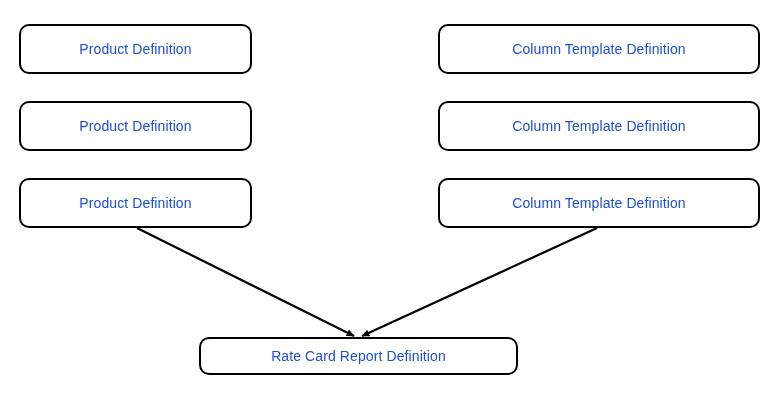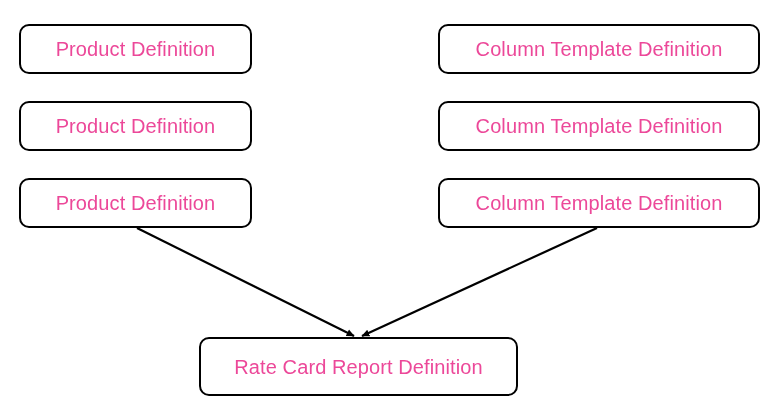--- a/index.html
+++ b/index.html
@@ -31,23 +31,23 @@
     background: #ffffff;
     border: 2.4px solid #000000;
     border-radius: 10px;
     display: flex;
     align-items: center;
     justify-content: center;
     z-index: 2;
   }
   .node-label {
     font-family: "Liberation Sans", sans-serif;
-    font-size: 20px;
+    font-size: 14px;
     line-height: 20px;
-    color: #ec4899;
+    color: #1d4ed8;
     white-space: nowrap;
     letter-spacing: 0.1px;
   }
 </style>
 </head>
 <body>
 
 <div id="canvas" style="width: 780px; height: 415px; background: rgb(255, 255, 255);">
 
   <svg id="edge-layer" viewBox="0 0 780 415" width="780" height="415" xmlns="http://www.w3.org/2000/svg">
@@ -77,17 +77,17 @@
   </div>
 
   <div class="node" id="node-4" style="left: 438px; top: 101px; width: 322px; height: 50px;">
     <span class="node-label">Column Template Definition</span>
   </div>
 
   <div class="node" id="node-5" style="left: 438px; top: 178px; width: 322px; height: 50px;">
     <span class="node-label">Column Template Definition</span>
   </div>
 
-  <div class="node" id="node-6" style="left: 199px; top: 337px; width: 319px; height: 59px;">
+  <div class="node" id="node-6" style="left: 199px; top: 337px; width: 319px; height: 38px;">
     <span class="node-label">Rate Card Report Definition</span>
   </div>
 
 </div>
 
 </body></html>

